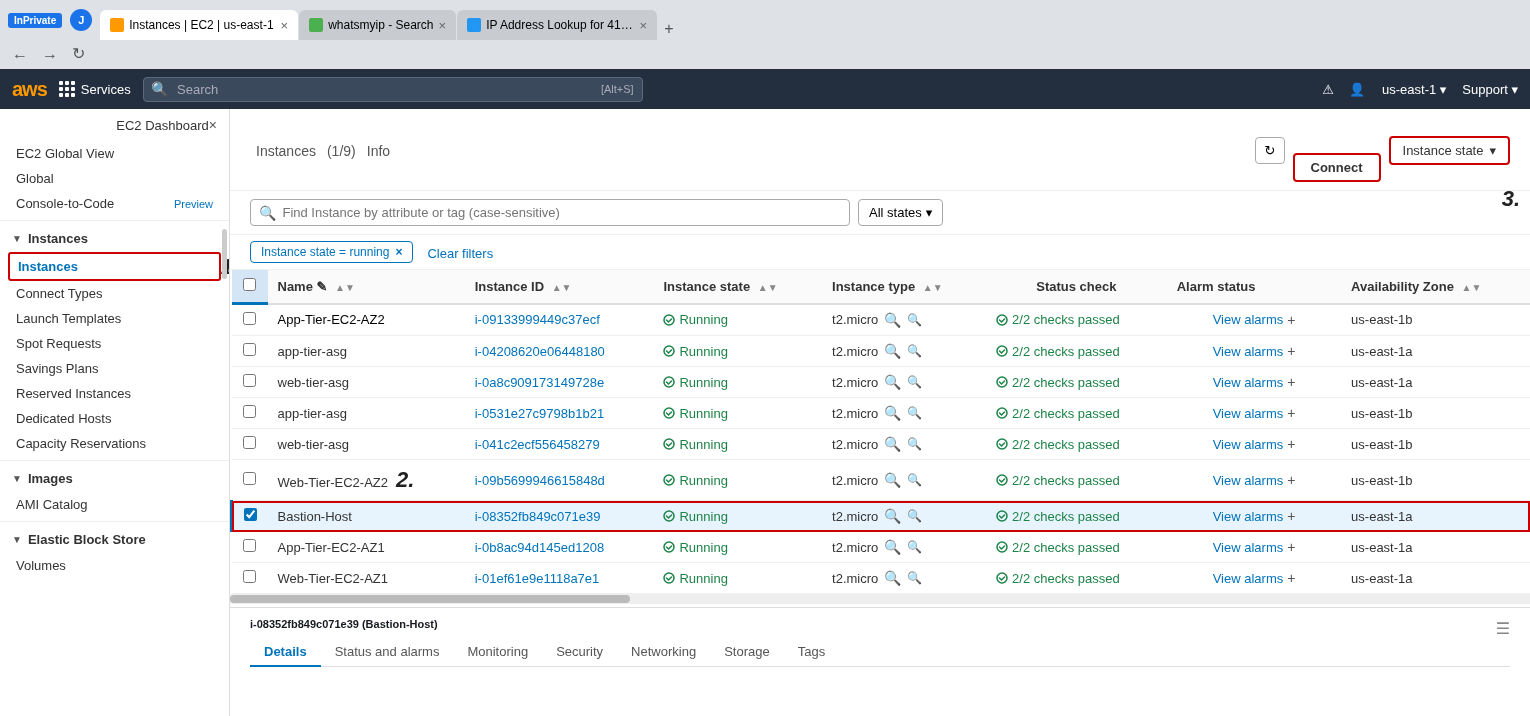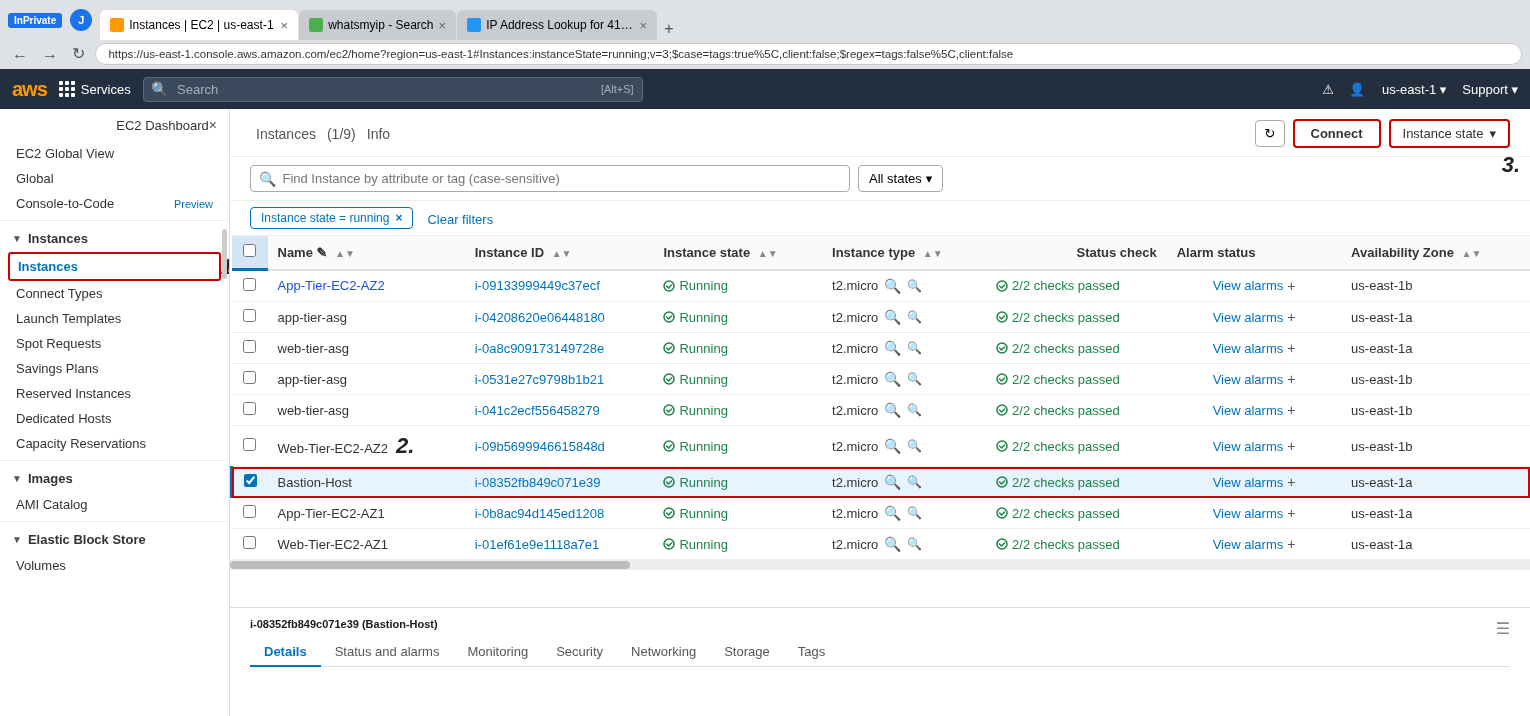--- a/index.html
+++ b/index.html
@@ -112,21 +112,20 @@
       <span style="font-size:13px;color:#666;cursor:pointer;">×</span>
     </div>
     <button class="tab-new">+</button>
   </div>
 </div>
 
 <div class="address-bar-row">
   <button class="nav-btn">←</button>
   <button class="nav-btn">→</button>
   <button class="nav-btn">↻</button>
-  <div class="address-bar" style="font-size:11.5px;color:#333;padding:4px 12px;">https://us-east-1.console.aws.amazon.com/ec2/home?region=us-east-1#Instances:instanceState=running;v=3;$case=tags:true%5C,client:false;$regex=tags:false%5C,client:false</div>
 </div>
 
 <div class="aws-topbar">
   <div class="aws-logo">
     <span style="color:#ff9900;font-weight:900;font-size:20px;letter-spacing:-1px;">aws</span>
   </div>
   <div class="aws-services">
     <span style="display:inline-grid;grid-template-columns:repeat(3,4px);gap:2px;margin-right:2px;">
       <span style="width:4px;height:4px;background:#fff;border-radius:1px;display:block;"></span>
       <span style="width:4px;height:4px;background:#fff;border-radius:1px;display:block;"></span>
@@ -238,21 +237,21 @@
       <div style="display:flex;align-items:center;">
         <span class="page-title">
           <span>Instances</span>
           <span style="font-size:14px;font-weight:normal;color:#555;">(1/9)</span>
           <span class="page-title-info">Info</span>
         </span>
       </div>
       <div class="header-actions" style="position:relative;">
         <button class="btn-refresh">↻</button>
 
-        <button style="border:2px solid #c00;background:#fff;color:#333;border-radius:4px;padding:5px 16px;cursor:pointer;font-size:13px;font-weight:600;">Connect</button>
+        <button style="border:2px solid #c00;background:#fff;color:#333;border-radius:4px;padding:5px 16px;cursor:pointer;font-size:13px;font-weight:600;margin-top:34px;">Connect</button>
 
         <button style="border:2px solid #c00;background:#fff;color:#333;border-radius:4px;padding:5px 12px;cursor:pointer;font-size:13px;display:flex;align-items:center;gap:6px;">
           <span>Instance state</span>
           <span>▾</span>
         </button>
 
         <div style="position:absolute;right:-10px;bottom:-30px;font-size:22px;font-weight:900;color:#222;font-style:italic;">3.</div>
       </div>
     </div>
 
@@ -287,36 +286,36 @@
             </th>
             <th style="background:#fafafa;border-bottom:2px solid #ddd;padding:8px 10px;text-align:left;font-weight:600;color:#333;white-space:nowrap;">
               Instance ID <span class="sort-icon">▲▼</span>
             </th>
             <th style="background:#fafafa;border-bottom:2px solid #ddd;padding:8px 10px;text-align:left;font-weight:600;color:#333;white-space:nowrap;">
               Instance state <span class="sort-icon">▲▼</span>
             </th>
             <th style="background:#fafafa;border-bottom:2px solid #ddd;padding:8px 10px;text-align:left;font-weight:600;color:#333;white-space:nowrap;">
               Instance type <span class="sort-icon">▲▼</span>
             </th>
-            <th style="background:#fafafa;border-bottom:2px solid #ddd;padding:8px 10px;text-align:right;font-weight:600;color:#333;white-space:nowrap;">
+            <th style="background:#fafafa;border-bottom:2px solid #ddd;padding:8px 10px;text-align:center;font-weight:600;color:#333;white-space:nowrap;">
               Status check
             </th>
             <th style="background:#fafafa;border-bottom:2px solid #ddd;padding:8px 10px;text-align:left;font-weight:600;color:#333;white-space:nowrap;">
               Alarm status
             </th>
             <th style="background:#fafafa;border-bottom:2px solid #ddd;padding:8px 10px;text-align:left;font-weight:600;color:#333;white-space:nowrap;">
               Availability Zone <span class="sort-icon">▲▼</span>
             </th>
           </tr>
         </thead>
         <tbody id="instances-tbody">
 
         <tr>
               <td class="checkbox-col" style="padding: 7px 10px; border-bottom: 1px solid rgb(238, 238, 238); text-align: center;"><input type="checkbox" style=""></td>
-              <td style="padding: 7px 10px; border-bottom: 1px solid rgb(238, 238, 238); color: #1d4ed8; white-space: nowrap;">App-Tier-EC2-AZ2</td>
+              <td style="padding: 7px 10px; border-bottom: 1px solid rgb(238, 238, 238); color: #000000; white-space: nowrap;">App-Tier-EC2-AZ2</td>
               <td style="padding: 7px 10px; border-bottom: 1px solid rgb(238, 238, 238);"><a class="instance-id-link">i-09133999449c37ecf</a></td>
               <td style="padding: 7px 10px; border-bottom: 1px solid rgb(238, 238, 238);">
                 <span style="color:#1d8348;display:flex;align-items:center;gap:4px;">
     <svg width="12" height="12" viewBox="0 0 12 12">
                     <circle cx="6" cy="6" r="5" fill="none" stroke="#1d8348" stroke-width="1.5"></circle>
                     <path d="M3.5 6l2 2 3-3" stroke="#1d8348" stroke-width="1.5" fill="none" stroke-linecap="round"></path>
                   </svg>
     Running
   </span>
               </td>

